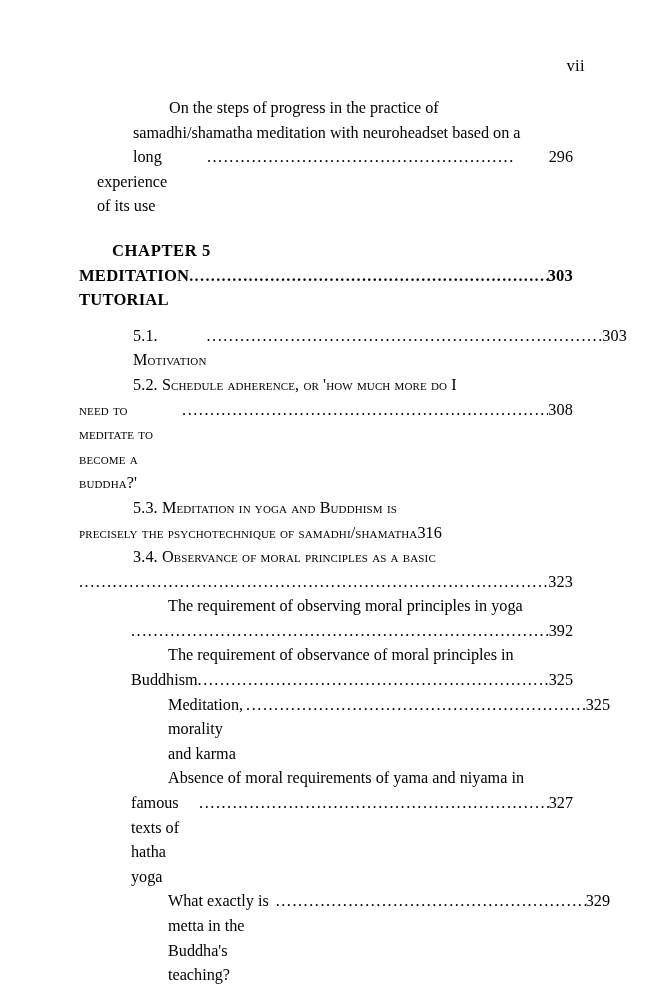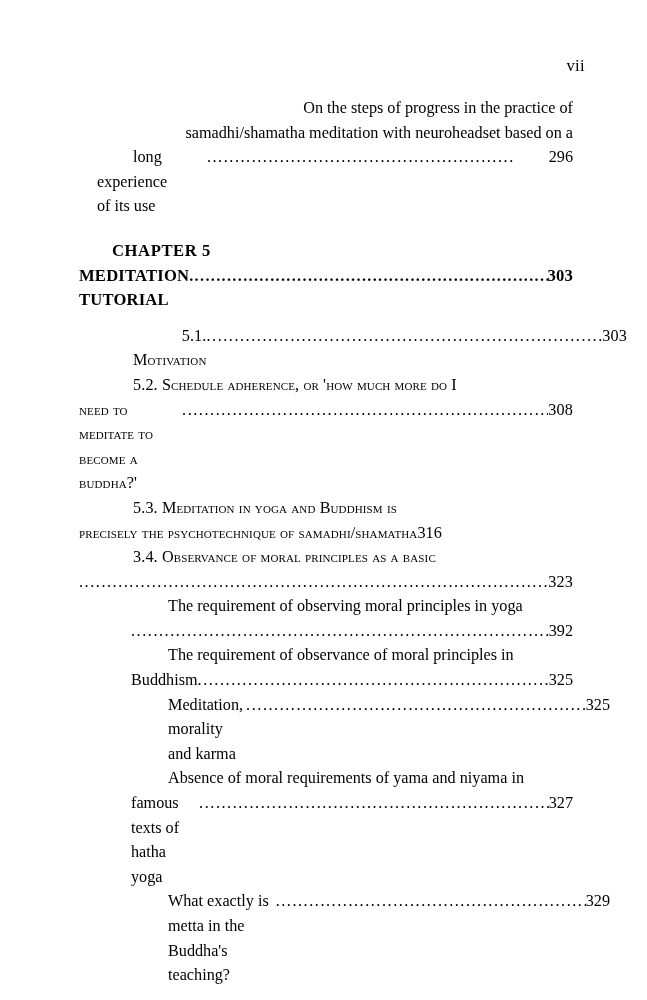--- a/index.html
+++ b/index.html
@@ -49,21 +49,20 @@
     padding: 0;
     font-size: 16.2px;
     line-height: 24.6px;
     text-align: left;
     
   }
 
   
   .row {
     display: block;
-    text-align: right;
   }
 
   .txt {
     
   }
 
   .leader {
     
     display: inline-block;
     overflow: hidden;
@@ -117,21 +116,20 @@
     display: block;
     padding-left: 54px;       
   }
   .lvl-b .contline {
     display: flex;
     align-items: baseline;
     width: 100%;
   }
   .lvl-b.single .contline {
     padding-left: 54px;
-    text-align: right;
   }
 
   
   .lvl-c {
     margin-left: 52px;        
     width: 442px;
   }
   .lvl-c .firstline {
     display: block;
     padding-left: 37px;       

